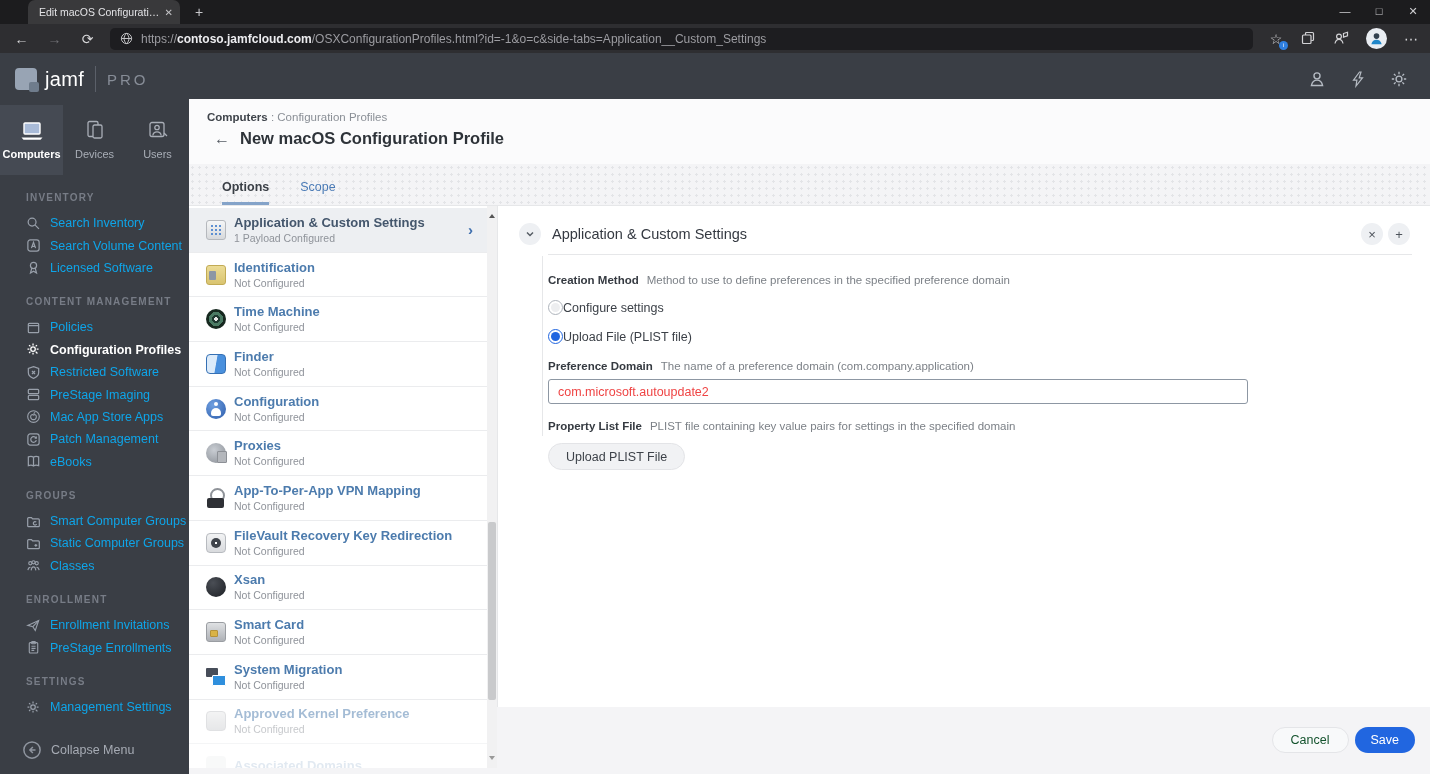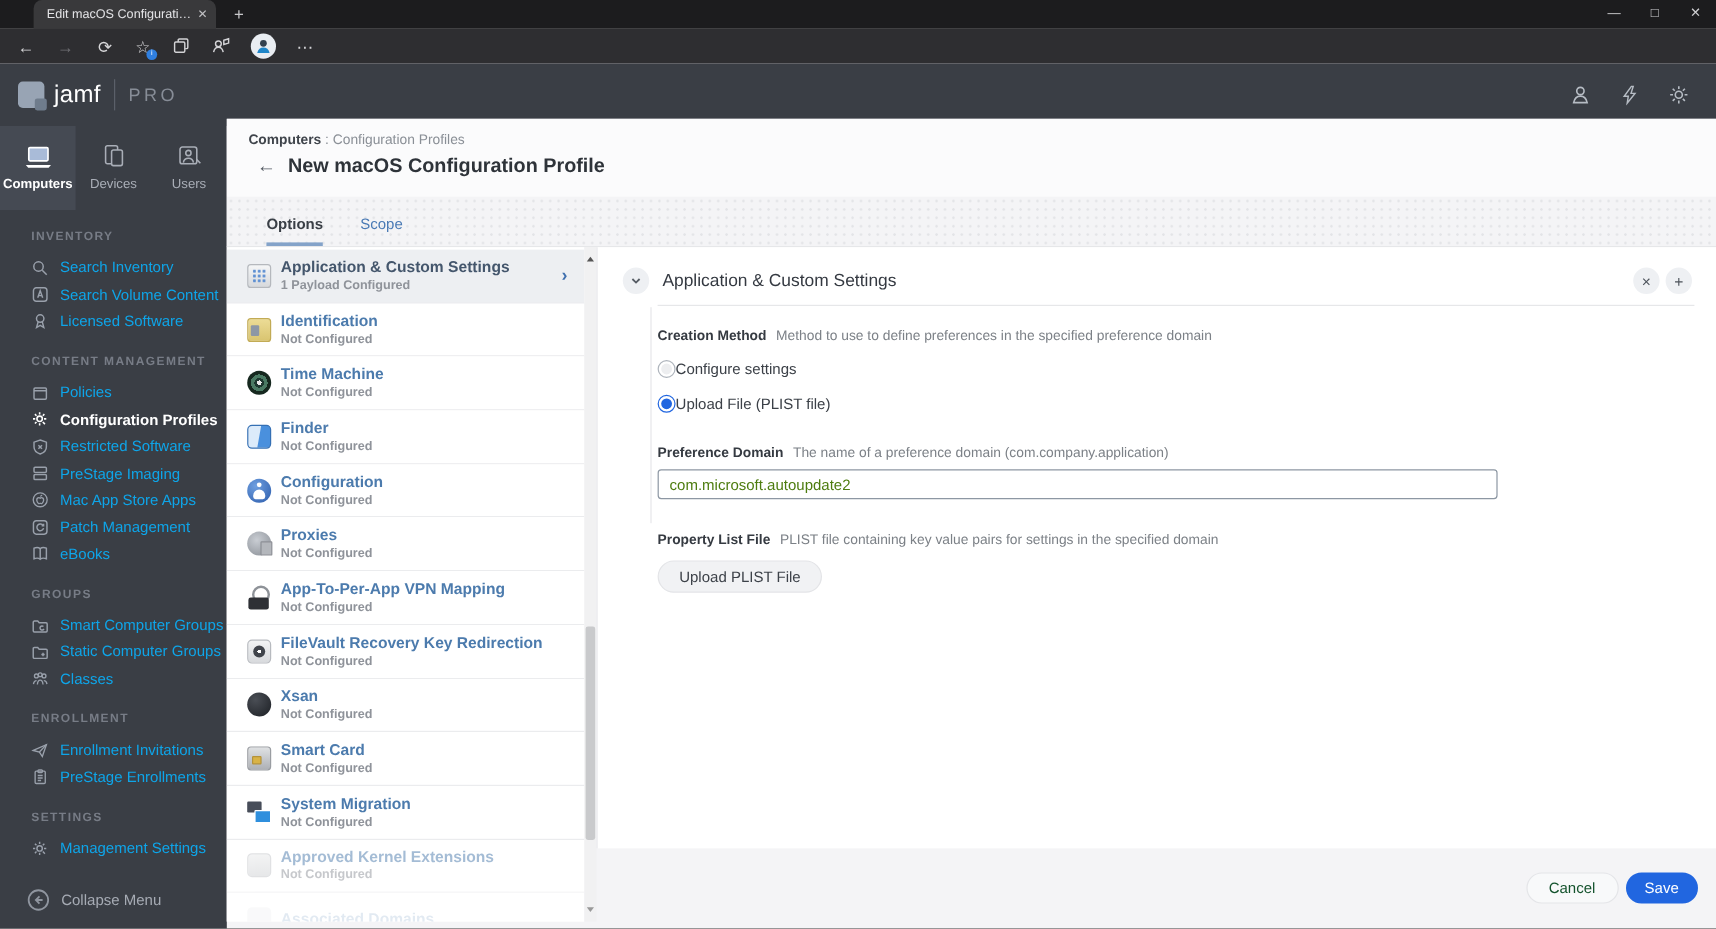--- a/index.html
+++ b/index.html
@@ -76,21 +76,21 @@
   .content { position:relative; height:562px; }
 
   
   .plist { position:absolute; left:0; top:0; width:298px; height:562px; background:#fff; padding-top:2px; overflow:hidden; }
   .prow { height:44.7px; display:flex; align-items:center; padding:0 14px 0 17px; gap:8px;
           border-bottom:1px solid #ebecee; position:relative; background:#fff; }
   .prow.sel { background:#edeff2; }
   .ptxt { display:flex; flex-direction:column; }
   .pname { font-size:13px; font-weight:bold; color:#4c7bad; line-height:14px; }
   .prow.sel .pname { color:#44566c; }
-  .pstat { font-size:10.5px; color:#8f939a; margin-top:2px;font-weight:bold; }
+  .pstat { font-size:10.5px; color:#8f939a; margin-top:2px; }
   .pchev { margin-left:auto; color:#3f6fae; font-size:15px; font-weight:bold; }
   .f1 { opacity:.5; } .f2 { opacity:.16; }
 
   .pic { width:20px; height:20px; flex:none; position:relative; border-radius:3px; }
   .pi0 { background:linear-gradient(#f5f6f7,#d7d9dc); border:1px solid #b5b8bd; }
   .pi0::after { content:""; position:absolute; inset:3px; background-image:radial-gradient(#5d8fd2 1.1px, transparent 1.25px); background-size:4px 4px; }
   .pi1 { background:linear-gradient(#ecdc96,#d9c470); border:1px solid #c2ab55; }
   .pi1::after { content:""; position:absolute; left:2px; top:5px; width:7px; height:9px; background:#8d97a5; border-radius:1px; }
   .pi2 { border-radius:50%; background:radial-gradient(circle, #e8e8e8 0 2px, #1e3830 2px 4px, #4a7a63 4px 7px, #16281f 7px 10px); }
   .pi3 { background:linear-gradient(100deg,#dcebfa 0 48%, #4a90dd 52% 100%); border:1px solid #3570b4; border-radius:4px; }
@@ -136,24 +136,24 @@
   .lblrow b { color:#353a41; }
   .lblrow span { color:#7c8187; margin-left:8px; }
   .radio-row { display:flex; align-items:center; margin-top:14px; }
   .radio { width:15px; height:15px; border-radius:50%; border:1.5px solid #aeb4bc; background:#fff;
            display:flex; align-items:center; justify-content:center; flex:none; }
   .radio .dot { width:9px; height:9px; border-radius:50%; background:#edeef0; }
   .radio.on { border-color:#2166e0; }
   .radio.on .dot { background:#2166e0; }
   .radio-lbl { font-size:12.5px; color:#3c4148; }
   .dom-input { margin-top:7px; width:700px; height:25px; border:1px solid #8d97a3; border-radius:3px;
-               padding:0 9px; font-size:12.5px; color:#4d7c0f; font-family:"Liberation Sans",sans-serif; background:#fff; }
+               padding:0 9px; font-size:12.5px; color:#ef4444; font-family:"Liberation Sans",sans-serif; background:#fff; }
   .upload-btn { margin-top:11px; height:27px; padding:0 17px; border-radius:14px; background:#f1f2f4;
                 border:1px solid #e3e4e7; font-size:12.5px; color:#3d4249; font-family:"Liberation Sans",sans-serif; }
-  .mt16 { margin-top:28px; }
+  .mt16 { margin-top:16px; }
 
   
   .footbtns { position:absolute; right:15px; top:521px; display:flex; gap:6px; }
   .btn { height:26px; border-radius:14px; font-size:12.5px; font-family:"Liberation Sans",sans-serif; border:none; }
   .btn.cancel { padding:0 18px; background:#f8f9fa; border:1px solid #e4e5e8; color:#14532d; }
   .btn.save { padding:0 16px; background:#2166e0; color:#fff; }
 
   svg.si { display:block; }
 </style>
 </head>
@@ -171,20 +171,27 @@
       <span>—</span>
       <span>□</span>
       <span>✕</span>
     </div>
   </div>
 
   <div class="toolbar">
     <span class="navbtn">←</span>
     <span class="navbtn dis" style="margin-left:16px;">→</span>
     <span class="navbtn" style="margin-left:16px;">⟳</span>
+    <div class="urlbar">
+      <svg class="si" width="13" height="13" viewBox="0 0 16 16" fill="none" stroke="#c6c6c9" stroke-width="1.2">
+        <circle cx="8" cy="8" r="6.3"></circle>
+          <path d="M1.7 8h12.6M8 1.7c-4 3.6-4 9 0 12.6M8 1.7c4 3.6 4 9 0 12.6"></path>
+      </svg>
+      <span class="urltext"><span>https://</span><b>contoso.jamfcloud.com</b><span>/OSXConfigurationProfiles.html?id=-1&amp;o=c&amp;side-tabs=Application__Custom_Settings</span></span>
+    </div>
     <div class="tb-icons">
       <span class="tb-ic">☆<span class="star-badge">i</span></span>
       <span class="tb-ic">
         <svg class="si" width="16" height="16" viewBox="0 0 16 16" fill="none" stroke="#d2d2d5" stroke-width="1.2">
           <rect x="2.5" y="5" width="8.5" height="8.5" rx="1"></rect>
             <path d="M5.5 5V3.5A1 1 0 0 1 6.5 2.5h6A1 1 0 0 1 13.5 3.5v6a1 1 0 0 1-1 1h-1.2"></path>
         </svg>
         </span>
       <span class="tb-ic">
         <svg class="si" width="16" height="16" viewBox="0 0 16 16" fill="none" stroke="#d2d2d5" stroke-width="1.2">
@@ -480,21 +487,21 @@
         <div class="prow">
           <span class="pic pi10"></span>
           <span class="ptxt">
               <span class="pname">System Migration</span>
               <span class="pstat">Not Configured</span>
             </span>
         </div>
         <div class="prow f1">
           <span class="pic pi11"></span>
           <span class="ptxt">
-              <span class="pname">Approved Kernel Extensions</span>
+              <span class="pname">Approved Kernel Preference</span>
               <span class="pstat">Not Configured</span>
             </span>
         </div>
         <div class="prow f2">
           <span class="pic pi12"></span>
           <span class="ptxt">
               <span class="pname">Associated Domains</span>
             </span>
         </div>
       </div>

